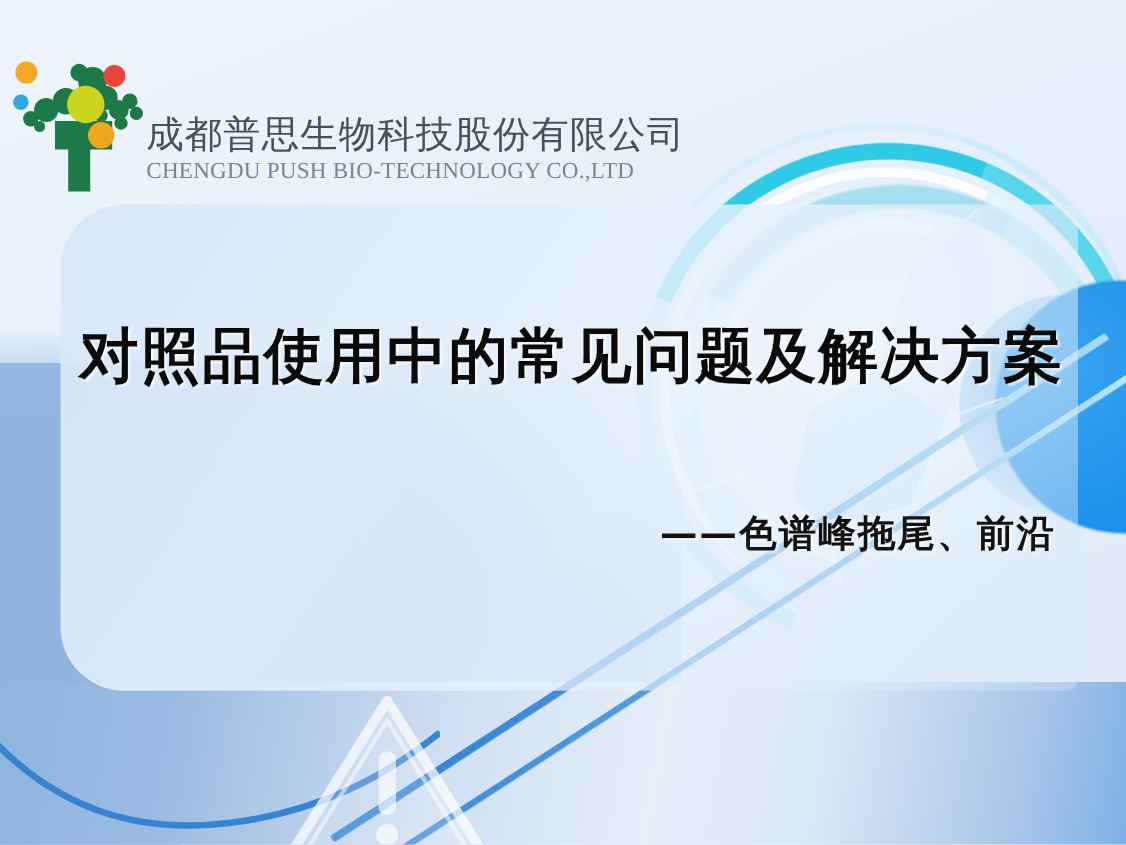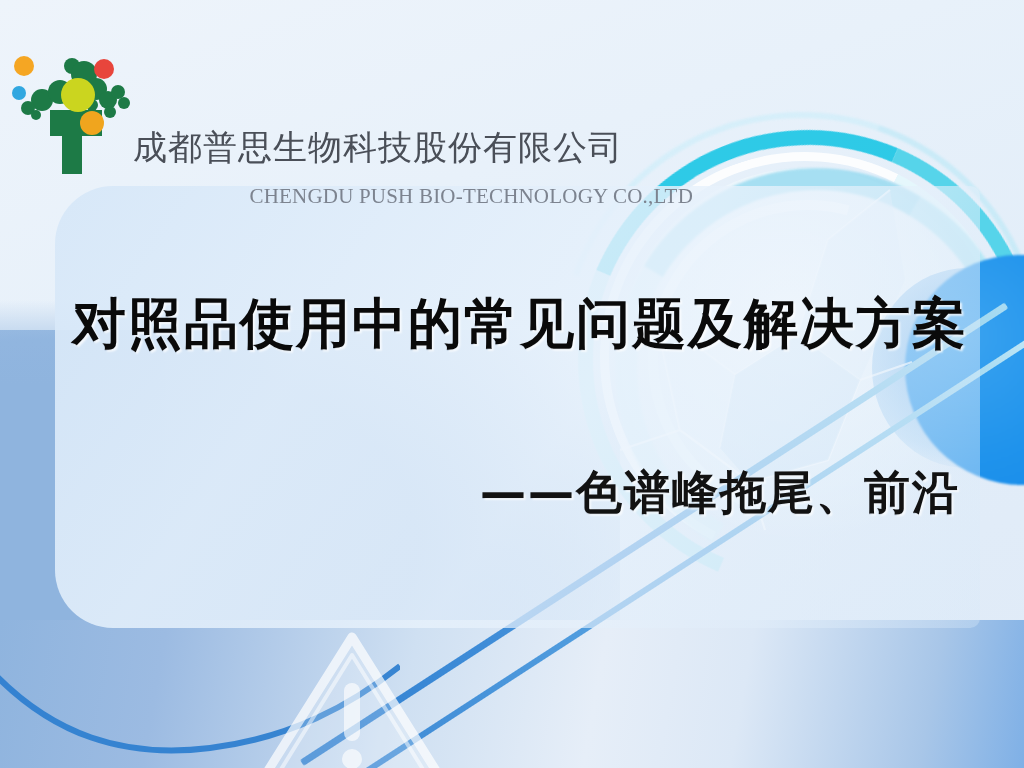--- a/index.html
+++ b/index.html
@@ -94,39 +94,39 @@
   }
 
   
   .logo{position:absolute;left:6px;top:48px;width:130px;height:128px;}
 
   .company{
     position:absolute;left:133px;top:104px;width:560px;
   }
   .company .cn{
     font-size:34px;letter-spacing:1px;color:#4a4f58;line-height:1.12;
-    font-family:"DejaVu Sans","Liberation Sans",sans-serif;white-space:nowrap;margin-top:24px;
+    font-family:"DejaVu Sans","Liberation Sans",sans-serif;white-space:nowrap;
   }
   .company .en{
-    font-size:21px;letter-spacing:.2px;color:#7c838f;line-height:1.15;margin-top:18px;
-    font-family:"Liberation Serif","DejaVu Serif",serif;white-space:nowrap;text-align:right;
+    font-size:21px;letter-spacing:.2px;color:#7c838f;line-height:1.15;margin-top:1px;
+    font-family:"Liberation Serif","DejaVu Serif",serif;white-space:nowrap;
   }
 
   
   .title{
     position:absolute;left:55px;top:288px;width:930px;
     font-size:54px;font-weight:bold;color:#0a0a0a;letter-spacing:2px;
     font-family:"DejaVu Sans","Liberation Sans",sans-serif;
     text-shadow:2px 2px 2px rgba(255,255,255,.75), 0 1px 0 rgba(120,140,165,.35);
     white-space:nowrap;
     text-align:center;
   }
   .subtitle{
     position:absolute;left:55px;top:462px;width:905px;text-align:right;
-    font-size:46px;font-weight:bold;color:#121212;letter-spacing:2px;
+    font-size:34px;font-weight:bold;color:#121212;letter-spacing:2px;
     font-family:"DejaVu Sans","Liberation Sans",sans-serif;
     text-shadow:2px 2px 2px rgba(255,255,255,.7), 0 1px 0 rgba(120,140,165,.3);
     white-space:nowrap;
   }
 </style>
 </head>
 <body>
 
 <div id="slide">
 

